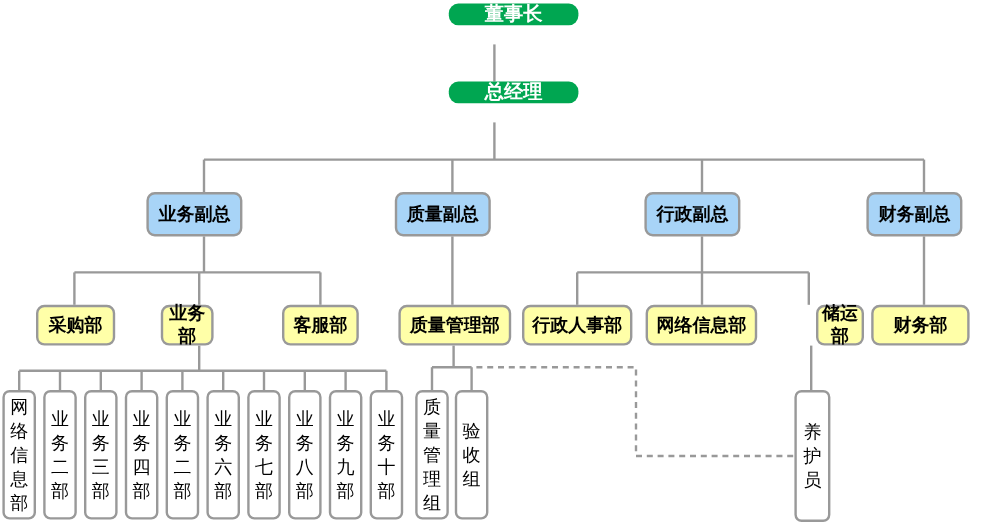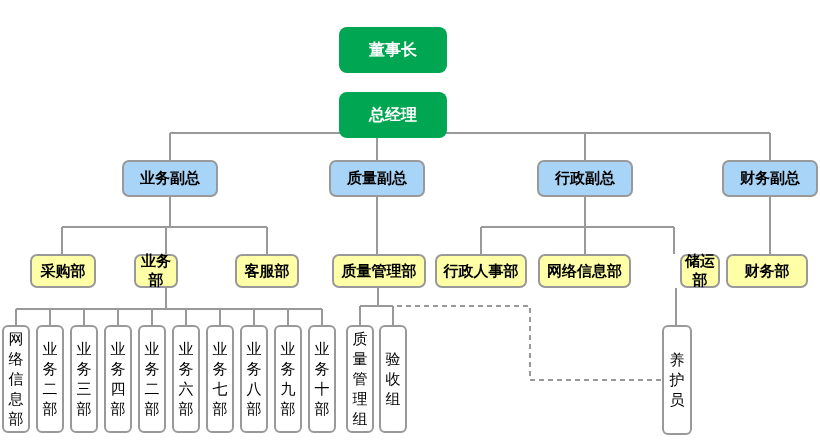--- a/index.html
+++ b/index.html
@@ -9,28 +9,28 @@
     overflow:hidden;
   }
   #connectors{position:absolute;left:0;top:0;width:820px;height:440px;}
   .node{
     position:absolute;box-sizing:border-box;
     display:flex;align-items:center;justify-content:center;
     text-align:center;color:#000;
     border-radius:7px;
   }
   .lv1{
-    top:3px;left:339px;width:108px;height:46px;
+    top:3px;left:374px;width:108px;height:18px;
     background:var(--level1-bg,#00a651);
     color:var(--level1-text,#ffffff);
-    font-size:16px;font-weight:bold;border:none;border-radius:8px;margin-top:24px;
+    font-size:16px;font-weight:bold;border:none;border-radius:8px;
   }
   .lv1.gm{top:68px;}
   .lv2{
-    top:160px;height:37px;width:96px;
+    top:160px;height:37px;width:80px;
     background:var(--level2-bg,#a8d4f7);
     border:2px solid var(--border,#999999);
     font-size:15px;font-weight:bold;
   }
   .lv3{
     top:254px;height:34px;
     background:var(--level3-bg,#ffffa8);
     border:2px solid var(--border,#999999);
     font-size:15px;font-weight:bold;
   }

